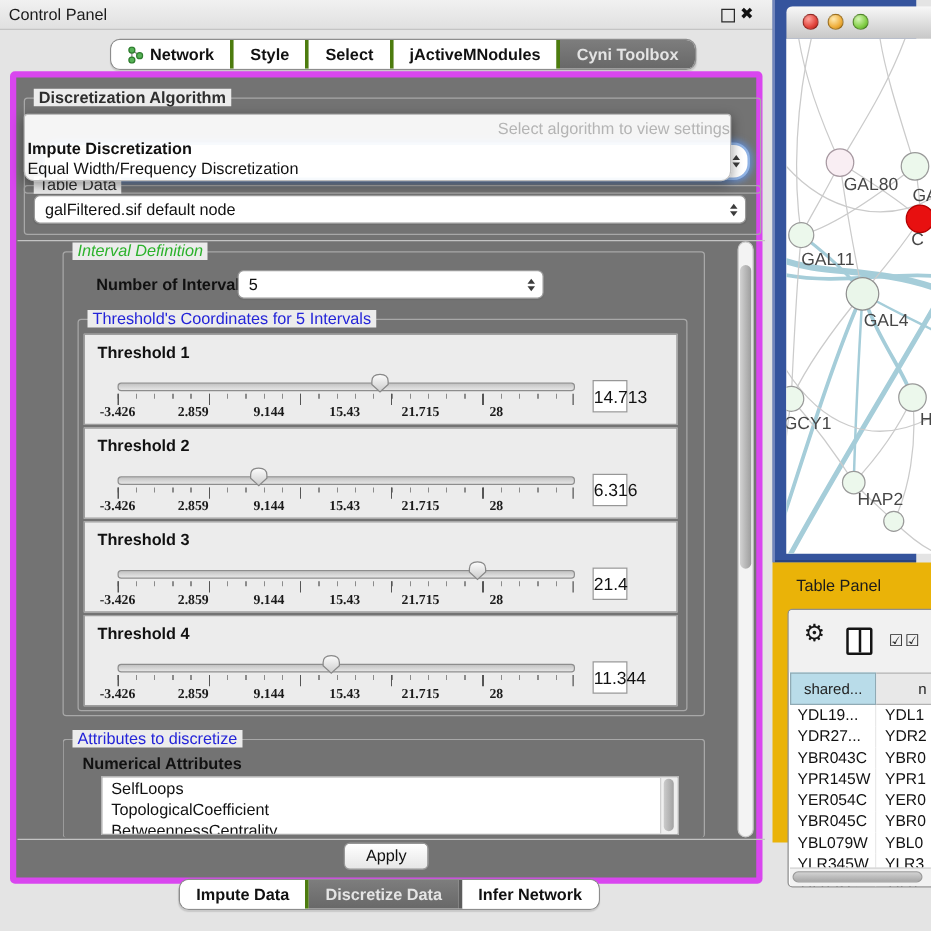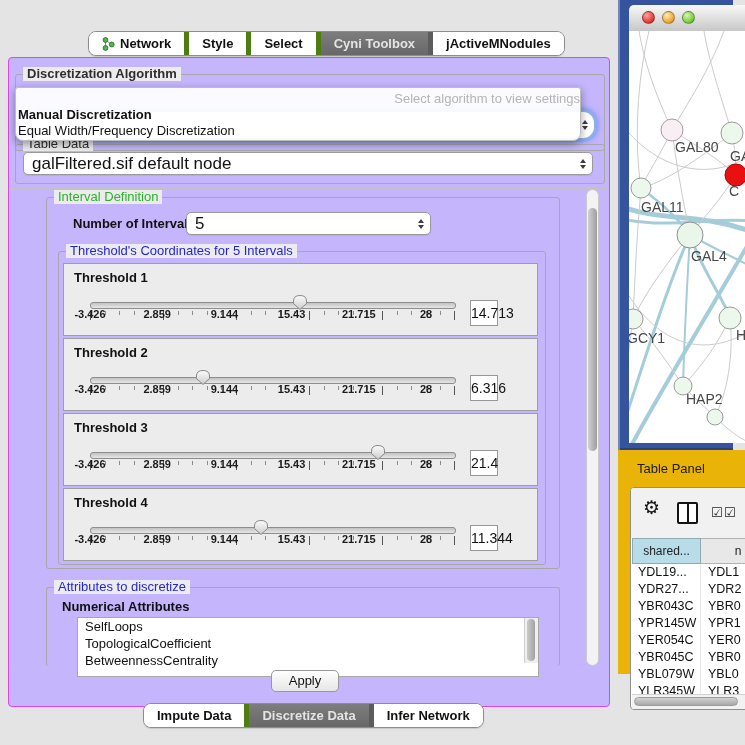--- a/index.html
+++ b/index.html
@@ -13,36 +13,36 @@
   .cp-title{position:absolute;left:7px;top:4px;font-size:13px;color:#1b1b1b;}
   .float-ic{position:absolute;left:577px;top:7px;width:9px;height:9px;border:1.5px solid #2a2a2a;background:transparent;}
   .close-ic{position:absolute;left:592px;top:3px;font-size:13px;font-weight:bold;color:#111;}
 
   
   .tabbar{position:absolute;display:flex;height:25px;border:1px solid #8d8d8d;border-radius:8px;
           overflow:hidden;background:#fff;box-sizing:border-box;box-shadow:0 1px 1px rgba(0,0,0,.12);}
   .tabbar.top{left:88px;top:31px;}
   .tabbar.bottom{left:143px;top:703px;}
   .seg{display:flex;align-items:center;gap:5px;padding:0 13px;font-size:13px;font-weight:bold;
-       background:#fff;border-right:5px solid #4d7c0f;white-space:nowrap;cursor:default;}
+       background:#fff;border-right:3px solid #4d7c0f;white-space:nowrap;cursor:default;}
   .seg:last-child{border-right:none;}
   .seg.active{background:linear-gradient(#7d7d7d,#686868);color:#e4e4e4;border-right-color:#5c5c5c;}
 
   
-  .panel{position:absolute;left:8px;top:57px;width:602px;height:650px;background:#c4b5fd;
-         border:1px solid #d946ef;border-radius:4px;box-sizing:border-box;}
+  .panel{position:absolute;left:8px;top:57px;width:602px;height:650px;background:#737373;
+         border:5px solid #d946ef;border-radius:4px;box-sizing:border-box;}
 
   .group{position:absolute;border:1px solid #a8a8a8;border-radius:3px;}
   .glabel{position:absolute;top:-8px;left:7px;background:#ececec;padding:0 4px;font-size:13px;line-height:14px;}
   .glabel.plainbold{color:#2e2e2e;font-weight:bold;}
-  .glabel.green{color:#2cb22c;}
+  .glabel.green{color:#2cb22c;font-style:italic;}
   .glabel.blue{color:#2424d8;}
 
   .combo{position:absolute;background:#fff;border:1px solid #9a9a9a;border-radius:5px;
-         font-size:17px;box-sizing:border-box;height:23px;line-height:21px;padding-left:8px;
+         font-size:13px;box-sizing:border-box;height:23px;line-height:21px;padding-left:8px;
          box-shadow:0 1px 1px rgba(0,0,0,.07);}
   .spin{position:absolute;right:6px;top:50%;transform:translateY(-50%);display:flex;flex-direction:column;gap:2px;}
   .spin i{display:block;width:0;height:0;border-left:3.5px solid transparent;border-right:3.5px solid transparent;}
   .spin .up{border-bottom:4.5px solid #3c3c3c;}
   .spin .dn{border-top:4.5px solid #3c3c3c;}
 
   
   .algo-group{left:6px;top:16px;width:588px;height:75px;}
   .algo-combo{position:absolute;left:14px;top:35px;width:562px;height:26px;background:#fff;
               border:2px solid #8fb2e4;border-radius:13px;box-shadow:0 0 5px 2px rgba(96,150,235,.75);}
@@ -73,30 +73,30 @@
 
   .th-box{position:absolute;left:54px;width:475px;height:73px;border:1px solid #9e9e9e;background:#ececec;box-sizing:border-box;}
   .th-title{position:absolute;left:10px;top:6px;font-weight:bold;font-size:13px;}
   .th-track{position:absolute;left:26px;top:38px;width:364px;height:5px;border:1px solid #8d8d8d;
             border-radius:3px;background:linear-gradient(#c3c3c3,#e6e6e6);}
   .th-ticks{position:absolute;left:26px;top:47px;width:365px;height:9px;
             background-image:repeating-linear-gradient(90deg,#555 0 1px,transparent 1px 20%),
                              repeating-linear-gradient(90deg,#8b8b8b 0 1px,transparent 1px 4%);
             background-size:100% 9px,100% 4px;background-repeat:no-repeat,no-repeat;}
   .th-ticks::after{content:"";position:absolute;right:0;top:0;width:1px;height:9px;background:#555;}
-  .th-scale{position:absolute;left:26px;top:44px;width:336px;height:12px;}
+  .th-scale{position:absolute;left:26px;top:56px;width:303px;height:12px;font-family:Liberation Serif, serif;}
   .th-scale span{position:absolute;transform:translateX(-50%);font-size:11px;font-weight:bold;color:#1a1a1a;white-space:nowrap;}
   .th-handle{position:absolute;top:30px;width:16px;height:17px;margin-left:-8px;}
   .th-value{position:absolute;left:406px;top:36px;width:28px;height:26px;background:#fff;border:1px solid #979797;
             font-size:14px;text-align:right;line-height:24px;padding-right:5px;box-sizing:border-box;}
 
   
   .attr-group{left:37px;top:529px;width:512px;height:78px;border-bottom:none;}
   .num-label{position:absolute;left:15px;top:11px;font-weight:bold;font-size:13px;}
-  .attr-list{position:absolute;left:30px;top:29px;width:462px;height:60px;background:#fff;
+  .attr-list{position:absolute;left:30px;top:29px;width:462px;height:47px;background:#fff;
              border:1px solid #a8a8a8;overflow:hidden;box-sizing:border-box;}
   .attr-item{padding-left:7px;line-height:17px;font-size:13px;white-space:nowrap;}
   .attr-scroll{position:absolute;right:0;top:0;width:13px;height:45px;background:#efefef;border-left:1px solid #cfcfcf;}
   .attr-thumb{position:absolute;left:2px;top:1px;width:8px;height:42px;border-radius:4px;
               background:linear-gradient(90deg,#cbcbcb,#a2a2a2);}
 
   .apply-btn{position:absolute;left:262px;top:612px;width:68px;height:22px;background:linear-gradient(#ffffff,#e6e6e6);
              border:1px solid #989898;border-radius:5px;font-size:13px;text-align:center;line-height:20px;box-sizing:border-box;}
 
   
@@ -142,61 +142,66 @@
     <linearGradient id="hgrad" x1="0" y1="0" x2="0" y2="1">
       <stop offset="0" stop-color="#fcfcfc"></stop>
         <stop offset="1" stop-color="#cccccc"></stop>
     </linearGradient>
   </defs>
 </svg>
 
 <div class="screen">
 
   <div class="cpanel">
+    <div class="cp-titlebar">
+      <span class="cp-title">Control Panel</span>
+      <span class="float-ic"></span>
+      <span class="close-ic">✖</span>
+    </div>
 
     <div class="tabbar top">
         <div class="seg">
           <svg width="13" height="14" viewBox="0 0 13 14">
             <line x1="3.5" y1="3" x2="3.5" y2="11" stroke="#8a8a8a"></line>
             <line x1="3.5" y1="3" x2="9.7" y2="7.5" stroke="#8a8a8a"></line>
             <circle cx="3.5" cy="3" r="2.4" fill="#56b256" stroke="#2e7d2e"></circle>
             <circle cx="3.5" cy="11" r="2.4" fill="#56b256" stroke="#2e7d2e"></circle>
             <circle cx="9.7" cy="7.5" r="2.4" fill="#56b256" stroke="#2e7d2e"></circle>
           </svg>
           <span>Network</span>
         </div>
         <div class="seg">
           <span>Style</span>
         </div>
         <div class="seg">
           <span>Select</span>
         </div>
+        <div class="seg">
+          <span>jActiveMNodules</span>
+        </div>
         <div class="seg active">
           <span>Cyni Toolbox</span>
-        </div>
-        <div class="seg">
-          <span>jActiveMNodules</span>
         </div>
       </div>
 
     <div class="panel">
 
       <div class="group algo-group">
         <span class="glabel plainbold">Discretization Algorithm</span>
         <div class="algo-combo">
           <span class="spin">
               <i class="up"></i>
               <i class="dn"></i>
             </span>
         </div>
       </div>
 
       <div class="popup">
         <div class="hint">Select algorithm to view settings</div>
-        <div class="it it1">Manual Discretization</div>
+        <div class="it it1">Impute Discretization</div>
         <div class="it it2">Equal Width/Frequency Discretization</div>
       </div>
 
       <div class="group td-group">
         <span class="glabel" style="color:#2e2e2e">Table Data</span>
       </div>
       <div class="combo td-combo">
         <span>galFiltered.sif default node</span>
         <span class="spin">
             <i class="up"></i>

